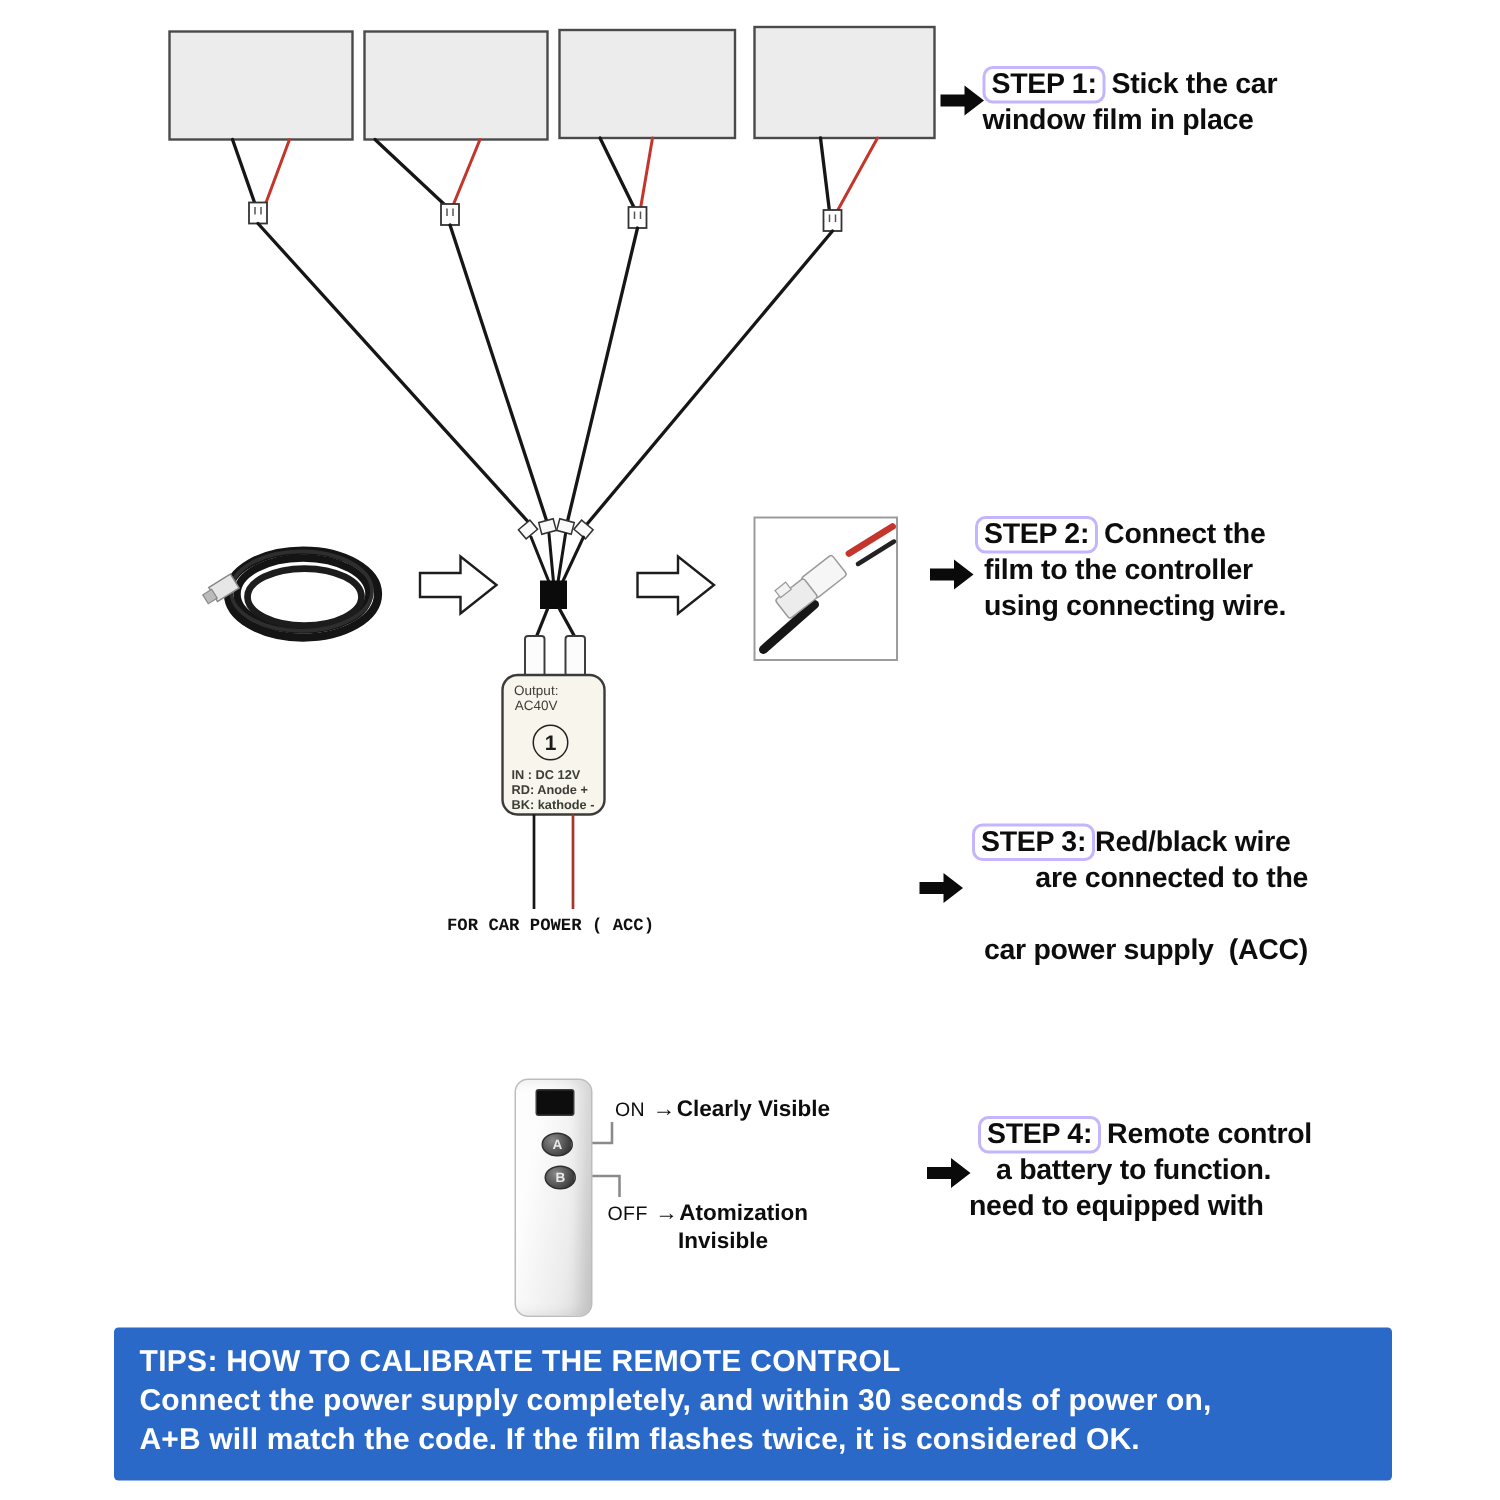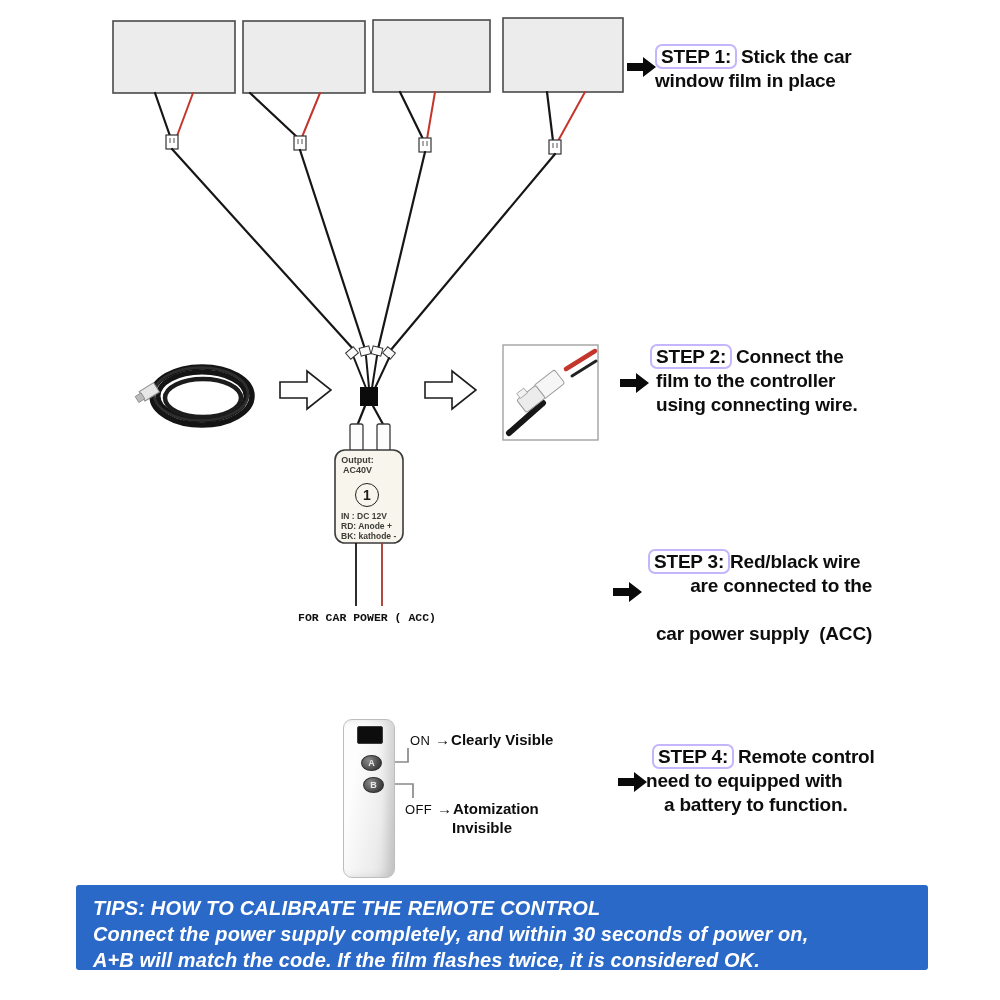--- a/index.html
+++ b/index.html
@@ -16,21 +16,21 @@
     line-height:24px;letter-spacing:-0.2px;white-space:nowrap;
   }
   .step-label{
     display:inline-block;border:2px solid #c4b5fd;border-radius:7px;
     padding:0 4px;margin-right:4px;line-height:21px;
   }
   .step-label.tight{margin-right:0;}
 
   
   .ctrl-output{position:absolute;left:336px;top:455px;width:43px;text-align:center;
-    font-size:9px;font-weight:bold;color:#3d3d38;letter-spacing:0;}
+    font-size:9px;font-weight:normal;color:#3d3d38;letter-spacing:0;}
   .ctrl-circle{position:absolute;left:355px;top:483px;width:24px;height:24px;
     border:1.7px solid #222;border-radius:50%;display:flex;align-items:center;
     justify-content:center;font-size:14px;font-weight:bold;color:#1c1c1c;box-sizing:border-box;}
   .ctrl-specs{position:absolute;left:341px;top:512px;font-size:8.5px;font-weight:bold;
     color:#3d3d38;line-height:9.8px;white-space:nowrap;}
   .power-label{position:absolute;left:298px;top:611px;width:150px;text-align:left;
     font-size:11.5px;font-weight:bold;color:#101010;font-family:Liberation Mono, monospace;}
 
   
   .remote-body{position:absolute;left:343px;top:719px;width:52px;height:159px;
@@ -45,23 +45,23 @@
     justify-content:center;border:1px solid #2e2e2e;box-sizing:border-box;}
   .btn-a{left:17px;top:35px;}
   .btn-b{left:19px;top:57px;}
 
   .mode-label{position:absolute;color:#0d0d0d;white-space:nowrap;font-weight:bold;}
   .mode-word{font-size:13px;font-weight:normal;letter-spacing:0.3px;}
   .mode-arrow{font-size:15px;margin:0 1px 0 5px;}
   .mode-text{font-size:15px;font-weight:600;}
 
   
-  .tips-banner{position:absolute;left:76px;top:885px;width:852px;height:85px;
+  .tips-banner{position:absolute;left:76px;top:885px;width:852px;height:102px;
     background:#2a69c8;color:#ffffff;box-sizing:border-box;border-radius:3px;
-    padding:10px 0 0 17px;font-style:italic;}
+    padding:10px 0 0 17px;}
   .tips-title{font-size:20px;font-weight:bold;line-height:26px;letter-spacing:0.2px;}
   .tips-line{font-size:20px;font-weight:bold;line-height:26px;letter-spacing:0.1px;}
 </style>
 </head>
 <body>
 
 <div id="canvas">
 
   <svg width="1000" height="1000" viewBox="0 0 1000 1000">
 
@@ -200,22 +200,22 @@
   </div>
 
   <div class="step" style="left:648px;top:549px;">
     <div><span class="step-label tight">STEP 3:</span><span>Red/black wire</span></div>
     <div style="padding-left:8px;text-align:right;">are connected to the</div>
     <div style="padding-left:8px;margin-top:24px;">car power supply&nbsp; (ACC)</div>
   </div>
 
   <div class="step" style="left:652px;top:744px;">
     <div><span class="step-label">STEP 4:</span><span>Remote control</span></div>
+    <div style="padding-left:12px;">a battery to function.</div>
     <div style="margin-left:-6px;">need to equipped with</div>
-    <div style="padding-left:12px;">a battery to function.</div>
   </div>
 
   <div class="ctrl-output">Output: AC40V</div>
   <div class="ctrl-circle">1</div>
   <div class="ctrl-specs">
     <div>IN : DC 12V</div>
     <div>RD: Anode +</div>
     <div>BK: kathode -</div>
   </div>
   <div class="power-label">FOR CAR POWER ( ACC)</div>

